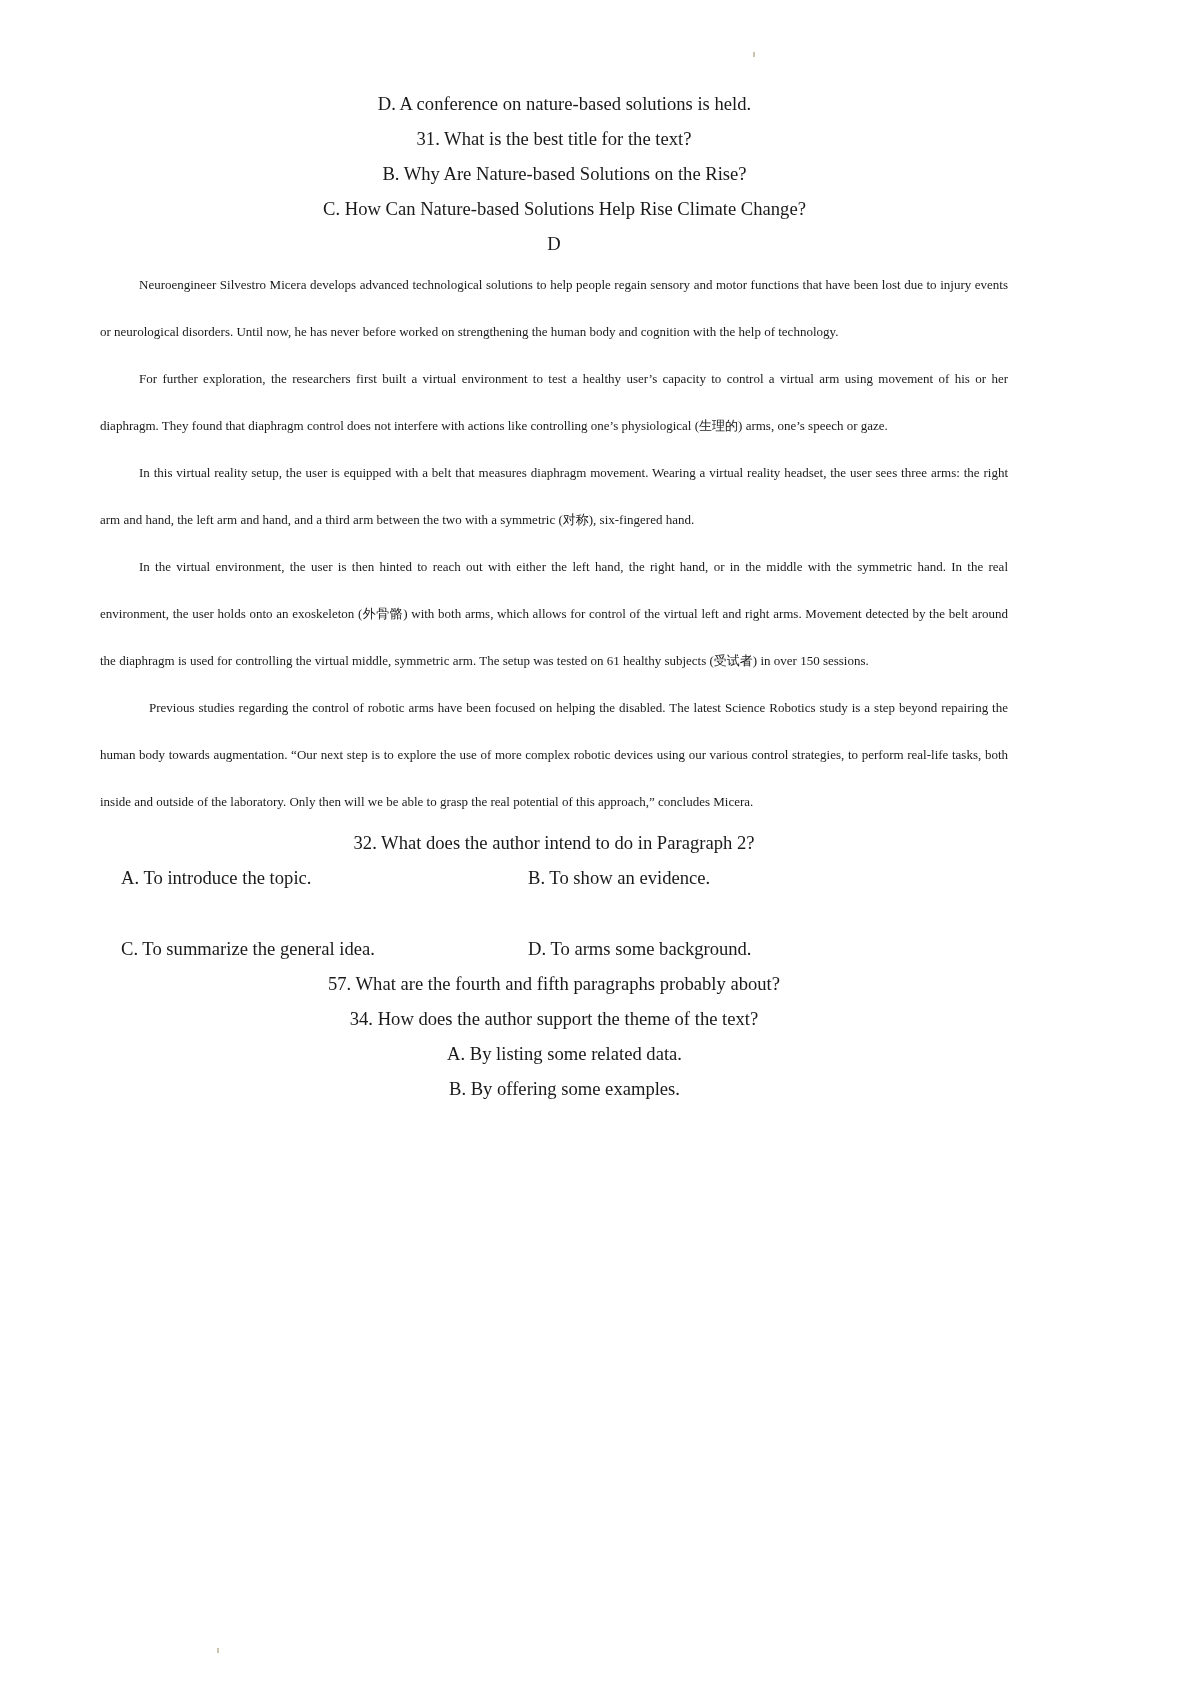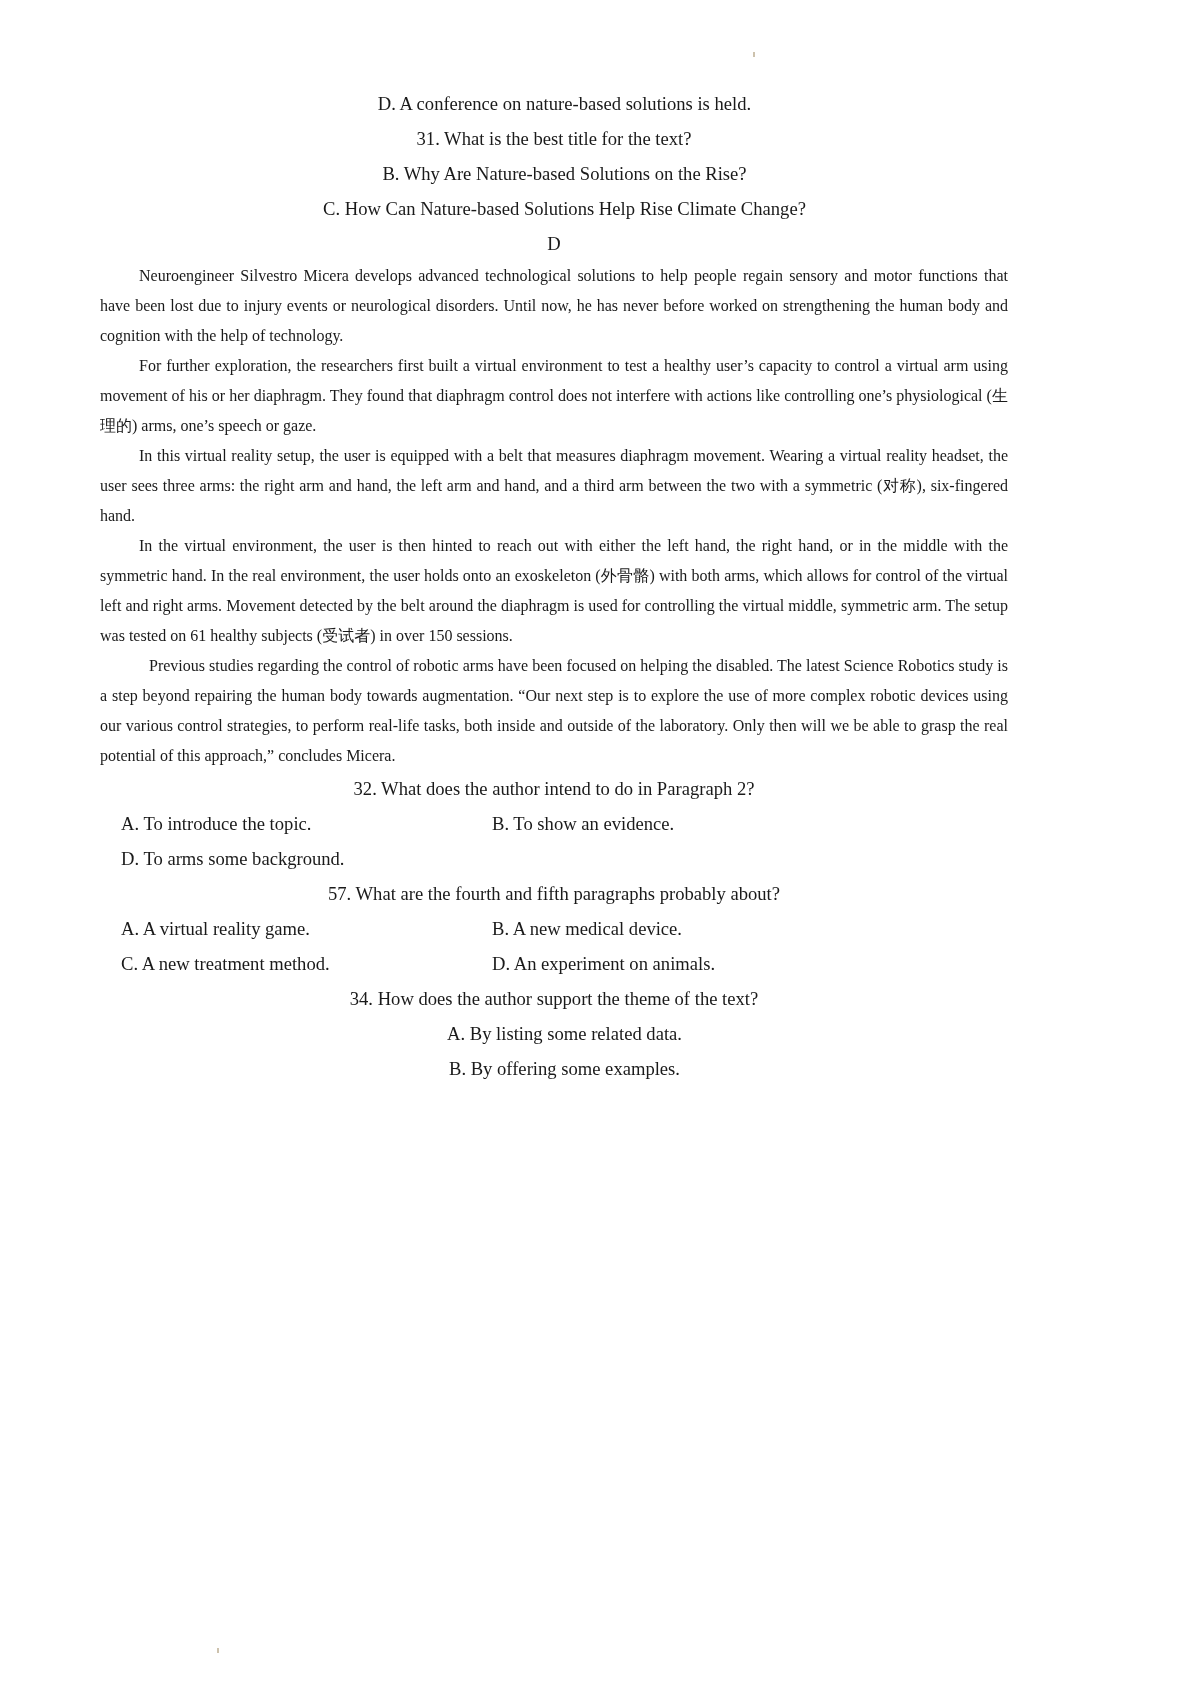--- a/index.html
+++ b/index.html
@@ -34,33 +34,34 @@
     .question {
       padding-left: 0;
     }
     .section-letter {
       text-align: center;
       padding-left: 0;
       margin-left: 0;
       width: 908px;
     }
     .para {
-      font-size: 16px;
-      line-height: 30px;
+      font-size: 13px;
+      line-height: 47px;
       text-align: justify;
       text-indent: 39px;
       margin: 0;
     }
     .para.indent-extra {
       text-indent: 49px;
     }
     .opt-grid {
       display: grid;
       grid-template-columns: 371px 400px;
       padding-left: 21px;
+      gap: 36px;
     }
     .opt-grid .cell {
       font-size: 18.6px;
       line-height: 35px;
       height: 35px;
       white-space: nowrap;
     }
     .artifact {
       position: absolute;
       width: 2px;
@@ -88,28 +89,23 @@
   <p class="para">Neuroengineer Silvestro Micera develops advanced technological solutions to help people regain sensory and motor functions that have been lost due to injury events or neurological disorders. Until now, he has never before worked on strengthening the human body and cognition with the help of technology.</p>
   <p class="para">For further exploration, the researchers first built a virtual environment to test a healthy user’s capacity to control a virtual arm using movement of his or her diaphragm. They found that diaphragm control does not interfere with actions like controlling one’s physiological (生理的) arms, one’s speech or gaze.</p>
   <p class="para">In this virtual reality setup, the user is equipped with a belt that measures diaphragm movement. Wearing a virtual reality headset, the user sees three arms: the right arm and hand, the left arm and hand, and a third arm between the two with a symmetric (对称), six-fingered hand.</p>
   <p class="para">In the virtual environment, the user is then hinted to reach out with either the left hand, the right hand, or in the middle with the symmetric hand. In the real environment, the user holds onto an exoskeleton (外骨骼) with both arms, which allows for control of the virtual left and right arms. Movement detected by the belt around the diaphragm is used for controlling the virtual middle, symmetric arm. The setup was tested on 61 healthy subjects (受试者) in over 150 sessions.</p>
   <p class="para indent-extra">Previous studies regarding the control of robotic arms have been focused on helping the disabled. The latest Science Robotics study is a step beyond repairing the human body towards augmentation. “Our next step is to explore the use of more complex robotic devices using our various control strategies, to perform real-life tasks, both inside and outside of the laboratory. Only then will we be able to grasp the real potential of this approach,” concludes Micera.</p>
 
   <div class="line question">32. What does the author intend to do in Paragraph 2?</div>
   <div class="opt-grid">
     <div class="cell">A. To introduce the topic.</div>
     <div class="cell">B. To show an evidence.</div>
+    <div class="cell">C. To summarize the general idea.</div>
     <div class="cell">D. To arms some background.</div>
   </div>
 
   <div class="line question">57. What are the fourth and fifth paragraphs probably about?</div>
-  <div class="opt-grid">
-    <div class="cell">A. A virtual reality game.</div>
-    <div class="cell">B. A new medical device.</div>
-    <div class="cell">C. A new treatment method.</div>
-    <div class="cell">D. An experiment on animals.</div>
-  </div>
 
   <div class="line question">34. How does the author support the theme of the text?</div>
   <div class="line option">A. By listing some related data.</div>
   <div class="line option">B. By offering some examples.</div>
 
 </div>
 
 </body></html>

